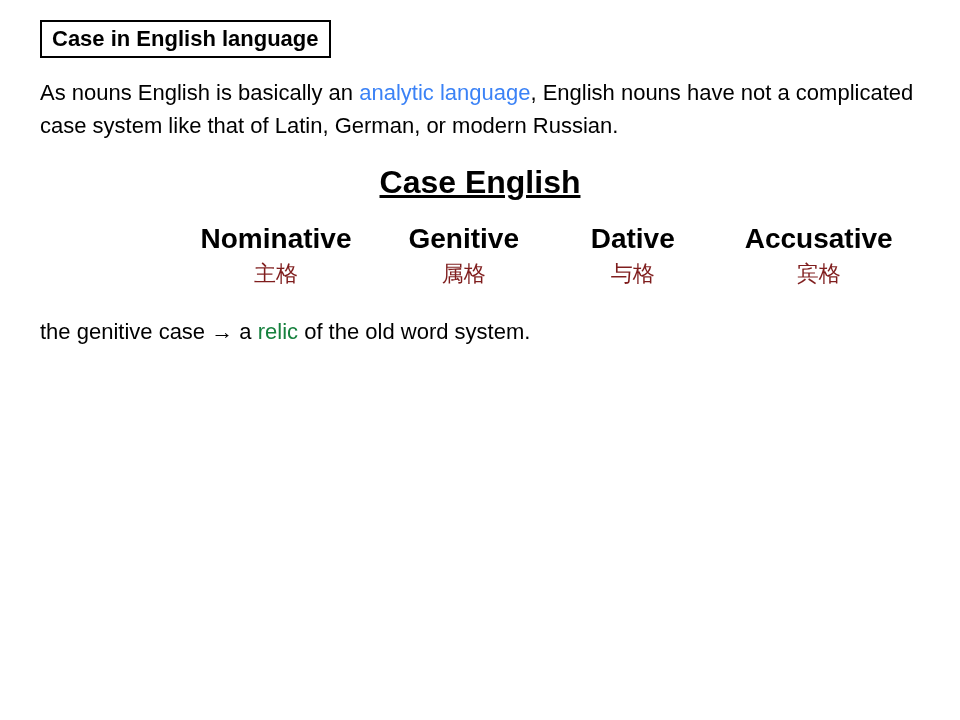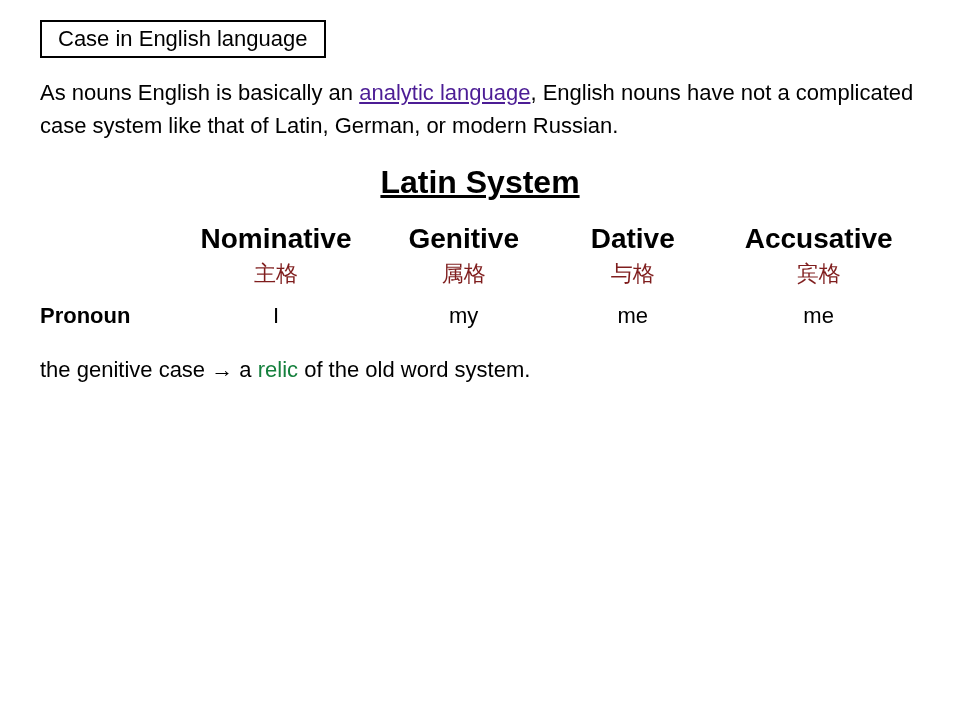--- a/index.html
+++ b/index.html
@@ -21,35 +21,34 @@
     .page-container {
       width: 960px;
       height: 720px;
       padding: 20px 40px;
       position: relative;
     }
 
     .title-box {
       display: inline-block;
       border: 2.5px solid #000;
-      padding: 4px 16px;
-      font-size: 22px;
-      font-weight: normal;
+      padding: 4px 10px;
+      font-size: 22px;
+      font-weight: bold;
       margin-bottom: 18px;
     }
 
     .intro-paragraph {
       font-size: 22px;
       line-height: 1.5;
       margin-bottom: 22px;
     }
 
     .analytic-link {
-      text-decoration: underline;
-      color: #4c1d95;
+      color: #3b82f6;
     }
 
     .section-title {
       text-align: center;
       font-size: 32px;
       font-weight: bold;
       text-decoration: underline;
       margin-bottom: 18px;
     }
 
@@ -159,21 +158,21 @@
     <span>Case in English language</span>
   </div>
 
   
   <p class="intro-paragraph">
     <span>As nouns English is basically an </span><a class="analytic-link">analytic language</a><span>, English nouns have not a complicated case system like that of Latin, German, or modern Russian.</span>
   </p>
 
   
   <div class="section-title">
-    <span>Latin System</span>
+    <span>Case English</span>
   </div>
 
   
   <div class="table-wrapper">
     <table class="case-table">
       <thead>
         <tr class="header-row">
           <th class="row-label-col"></th>
           <th class="col-nominative">
             <span>Nominative</span>
@@ -200,37 +199,20 @@
             <span>与格</span>
           </td>
           <td class="chinese">
             <span>宾格</span>
           </td>
         </tr>
       </thead>
       <tbody>
 
 
-        <tr class="pronoun-row">
-          <td class="row-label">
-            <span>Pronoun</span>
-          </td>
-          <td class="cell-value">
-            <span>I</span>
-          </td>
-          <td class="cell-value">
-            <span>my</span>
-          </td>
-          <td class="cell-value">
-            <span>me</span>
-          </td>
-          <td class="cell-value">
-            <span>me</span>
-          </td>
-        </tr>
       </tbody>
     </table>
   </div>
 
   
   <p class="footer-note-1">
     <span>the genitive case </span><span class="arrow">→</span><span> a </span><a class="relic-link">relic</a><span> of the old word system.</span>
   </p>
 
   

